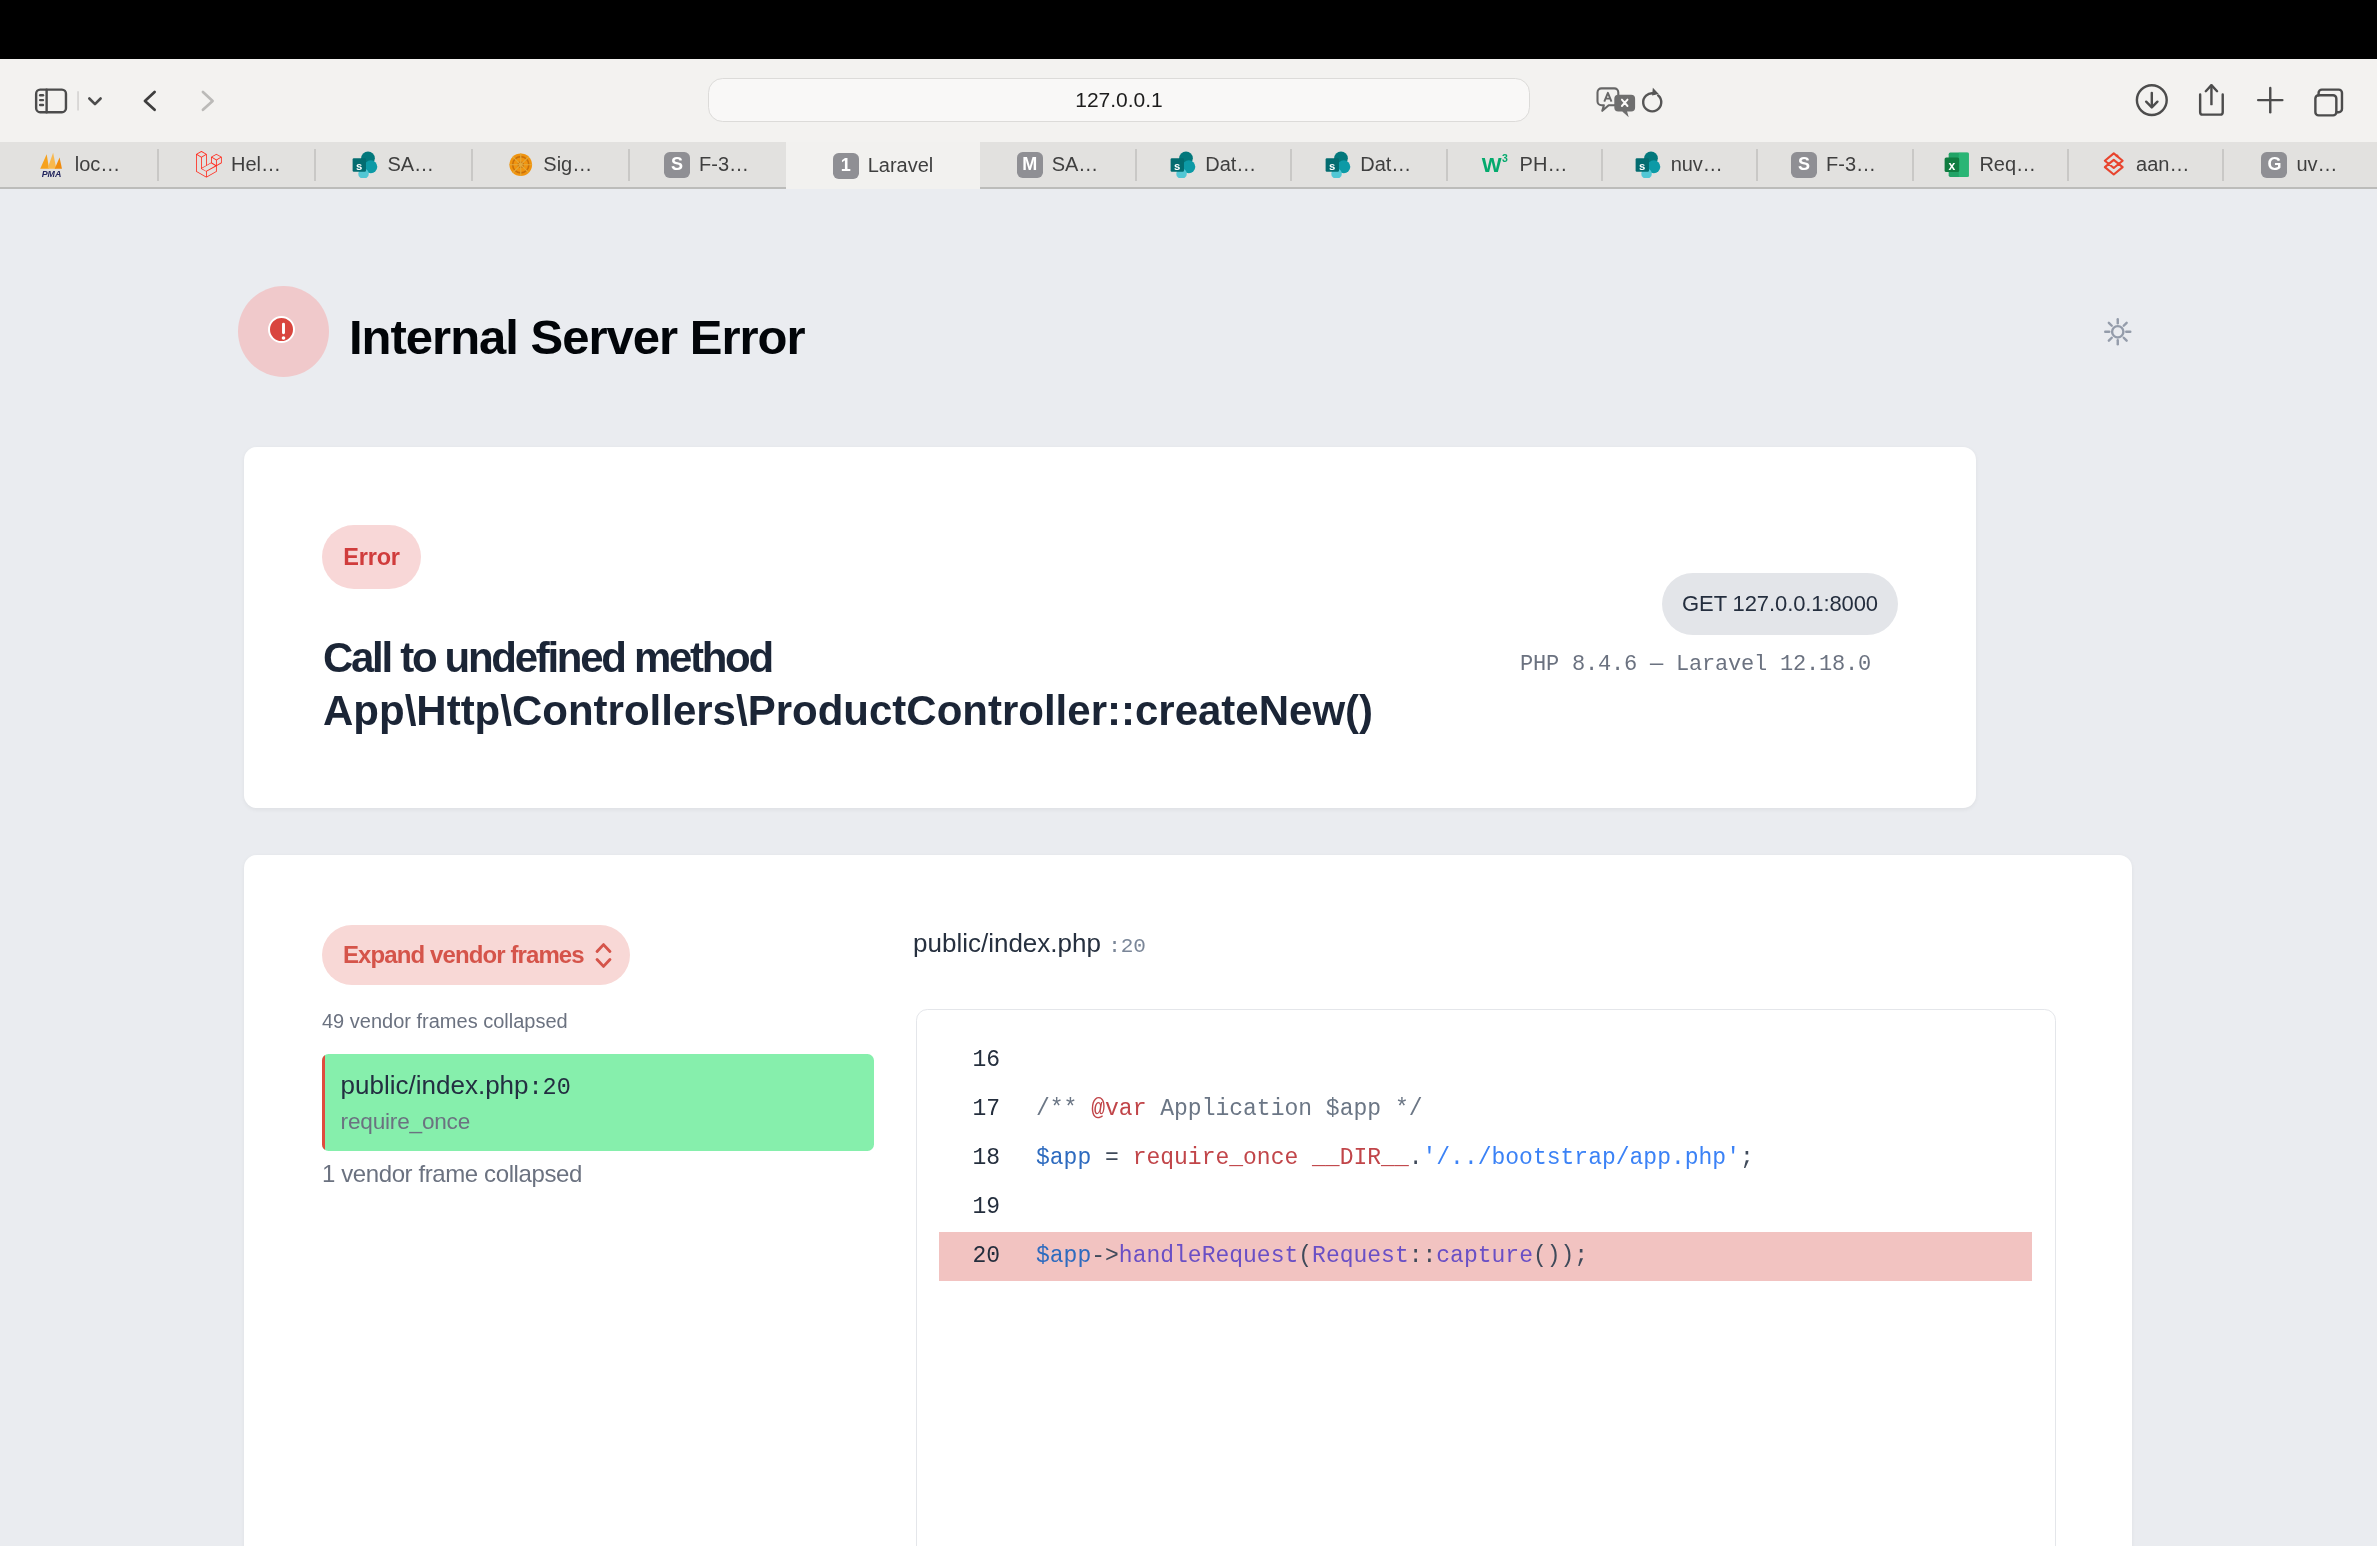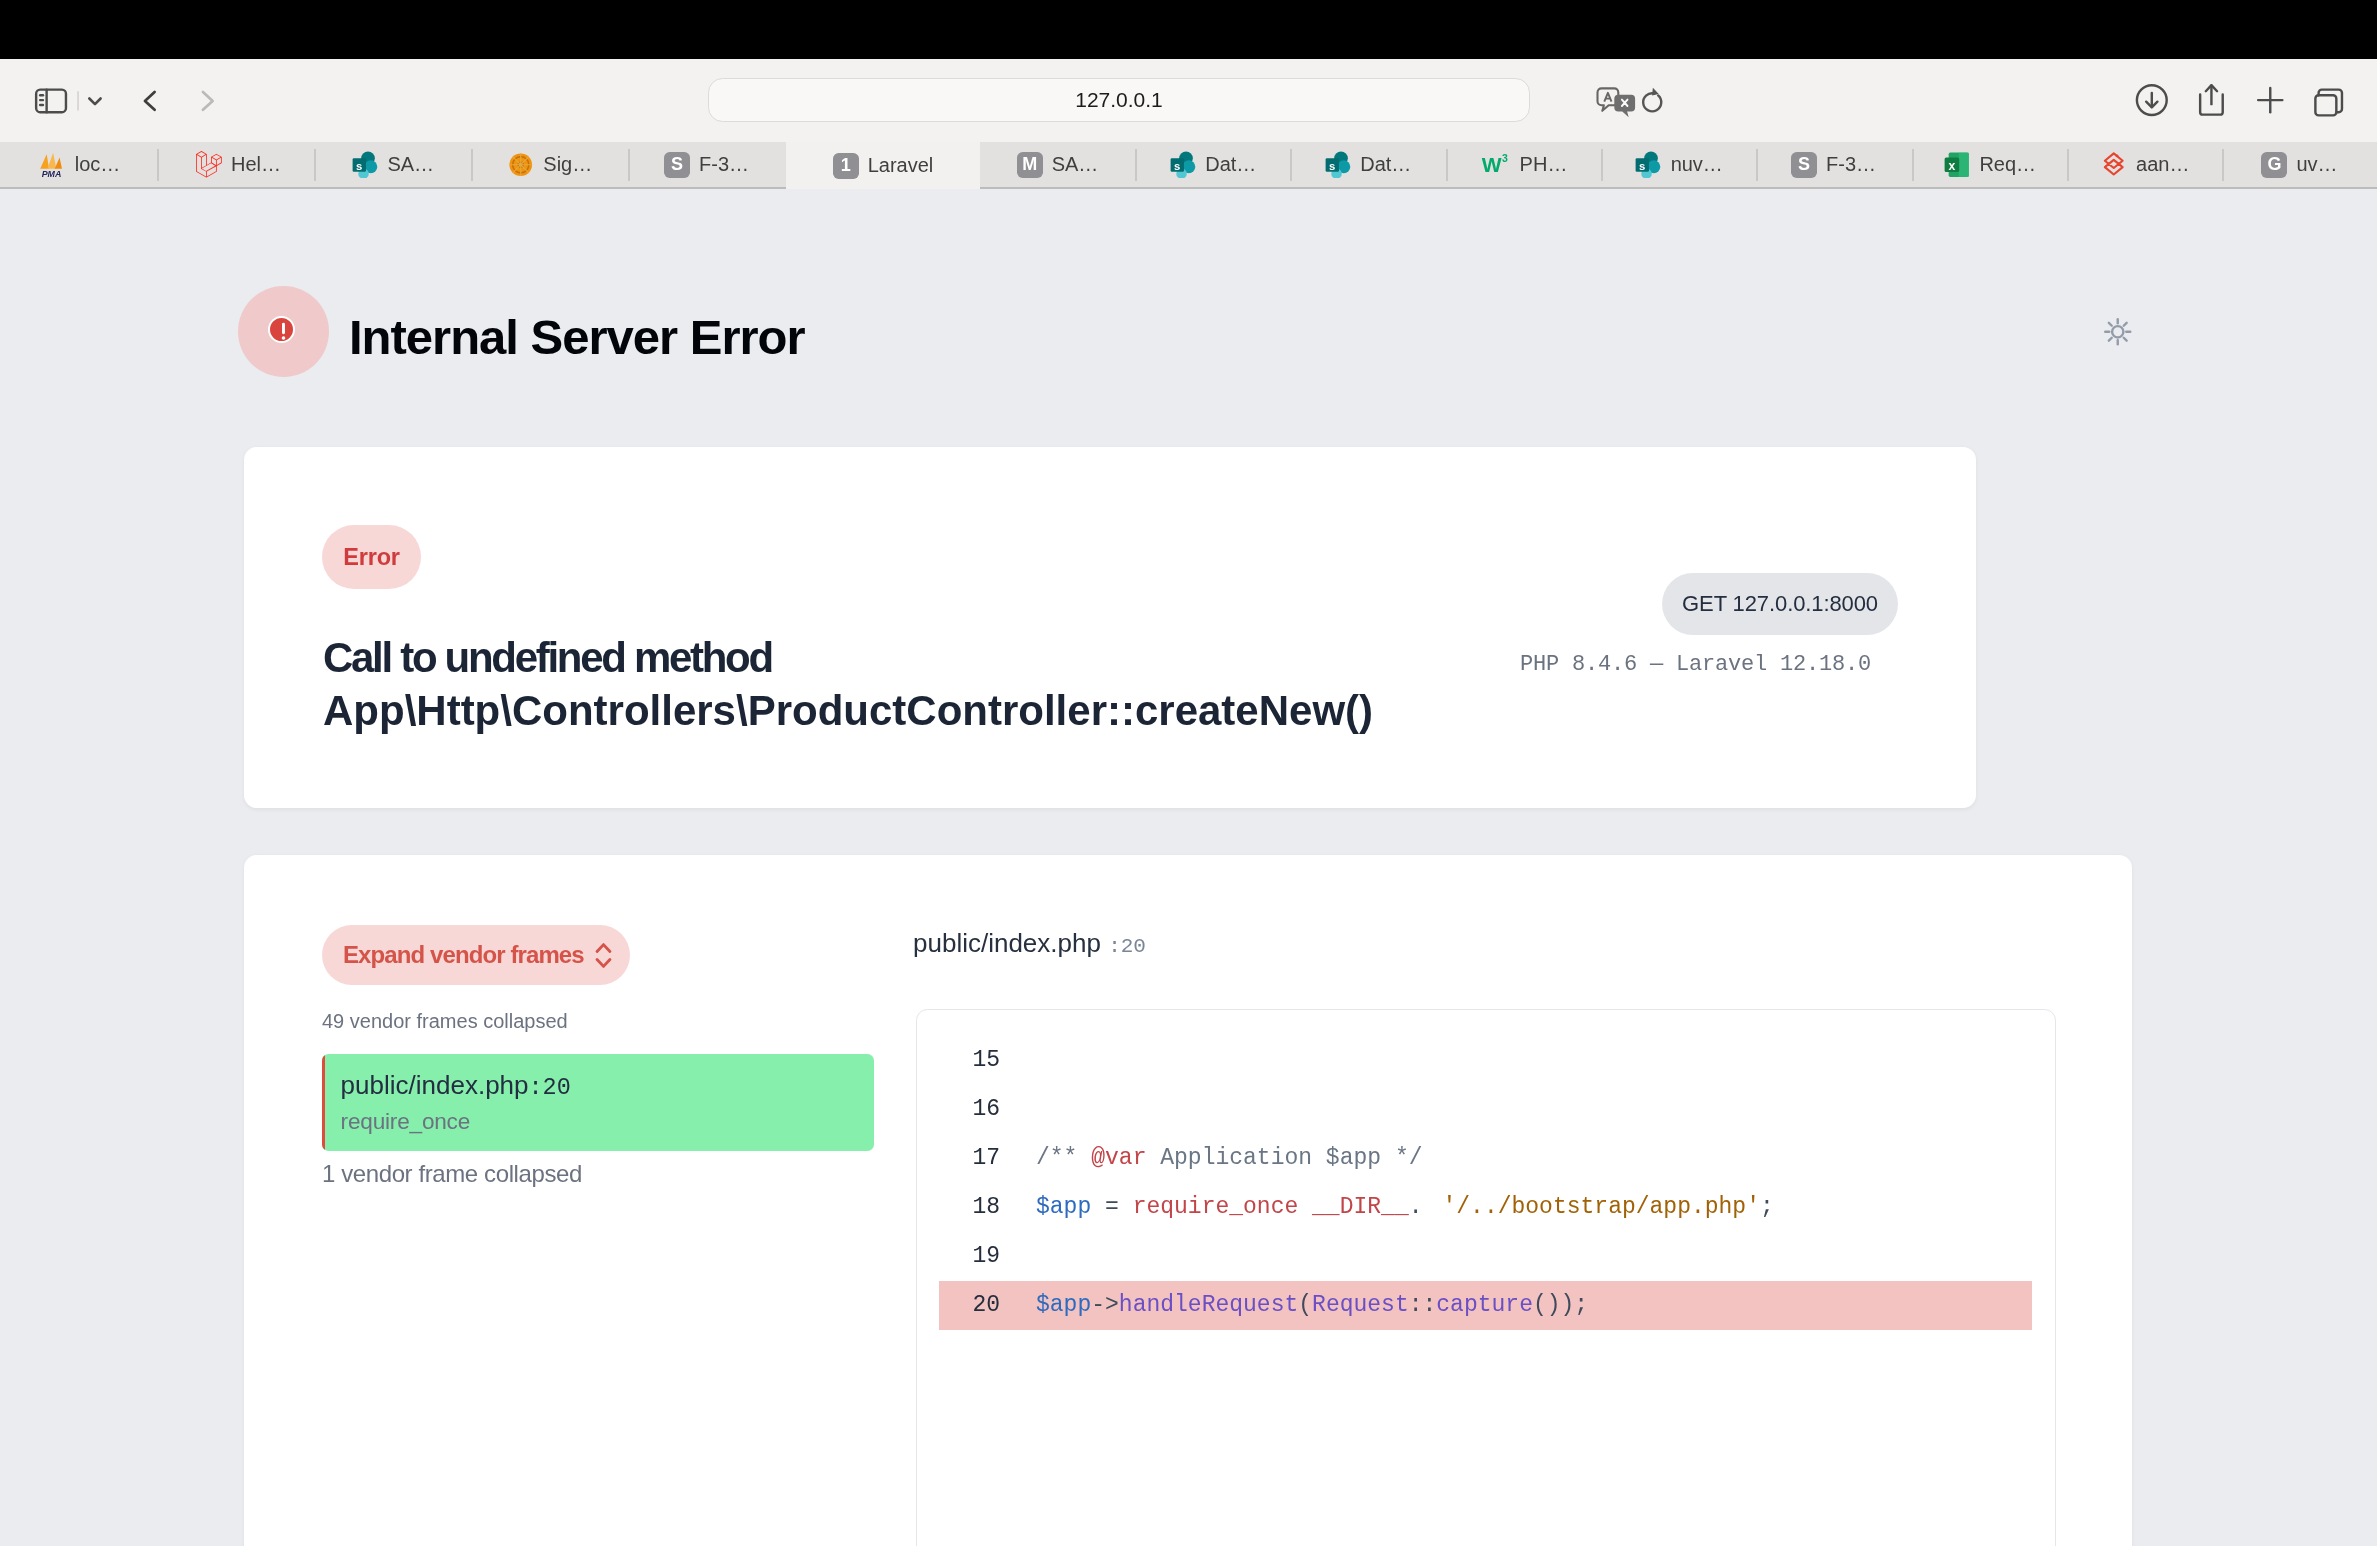--- a/index.html
+++ b/index.html
@@ -53,21 +53,21 @@
   #codehead .mono { font-size:21px; color:#7a8698; }
   #codepanel { position:absolute; left:672px; top:154px; width:1140px; height:930px; border:1.6px solid #e4e6ea; border-radius:11.3px; background:#fff; }
   #codelines { position:absolute; left:22px; top:26px; width:1093px; font-size:23px; line-height:49px; }
   .cl { position:relative; height:49px; white-space:pre; }
   .cl .ln { position:absolute; left:0; top:0; width:61px; text-align:right; color:#242e3d; }
   .cl .cc { position:absolute; left:97px; top:0; }
   .cl.hl { background:#f2c3c1; }
   .tok-c { color:#6b7685; }
   .tok-r { color:#c14549; }
   .tok-b { color:#2e6bbf; }
-  .tok-s { color:#a16207;margin-left:20px; }
+  .tok-s { color:#3b82f6; }
   .tok-p { color:#6a4fc5; }
   .tok-d { color:#3f4a5a; }
 </style>
 </head>
 <body>
 
 <div id="blackbar"></div>
 <div id="toolbar"></div>
 <div id="tabbar">
     <div class="hairline"></div>
@@ -275,21 +275,20 @@
     <div id="framebox">
       <div class="redbar"></div>
       <div class="l1">public/index.php<span class="mono">:20</span></div>
       <div class="l2">require_once</div>
     </div>
     <div id="vf1">1 vendor frame collapsed</div>
 
     <div id="codehead">public/index.php <span class="mono">:20</span></div>
     <div id="codepanel">
       <div id="codelines" class="mono">
-        <div class="cl"><span class="ln">15</span><span class="cc"></span></div>
         <div class="cl"><span class="ln">16</span></div>
         <div class="cl"><span class="ln">17</span><span class="cc tok-c">/** <span class="tok-r">@var</span> Application $app */</span></div>
         <div class="cl"><span class="ln">18</span><span class="cc"><span class="tok-b">$app</span><span class="tok-d"> = </span><span class="tok-r">require_once __DIR__</span><span class="tok-d">.</span><span class="tok-s">'/../bootstrap/app.php'</span><span class="tok-d">;</span></span></div>
         <div class="cl"><span class="ln">19</span><span class="cc"></span></div>
         <div class="cl hl"><span class="ln">20</span><span class="cc"><span class="tok-b">$app</span><span class="tok-d">-&gt;</span><span class="tok-p">handleRequest</span><span class="tok-d">(</span><span class="tok-p">Request</span><span class="tok-d">::</span><span class="tok-p">capture</span><span class="tok-d">());</span></span></div>
       </div>
     </div>
   </div>
 </div>
 

